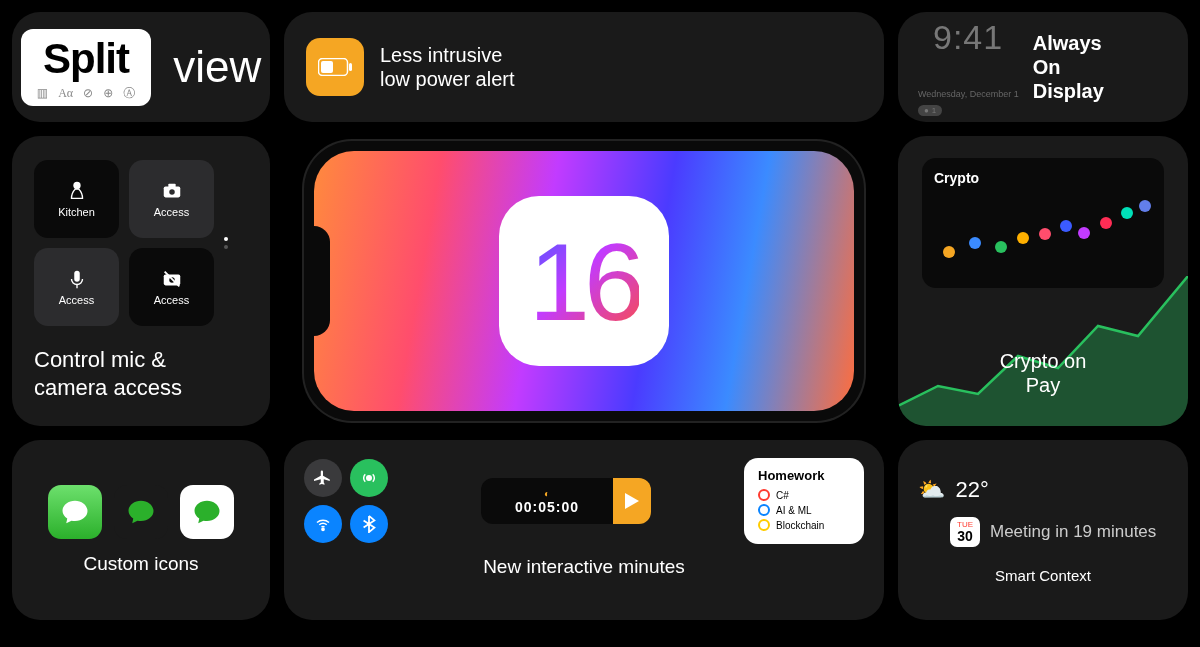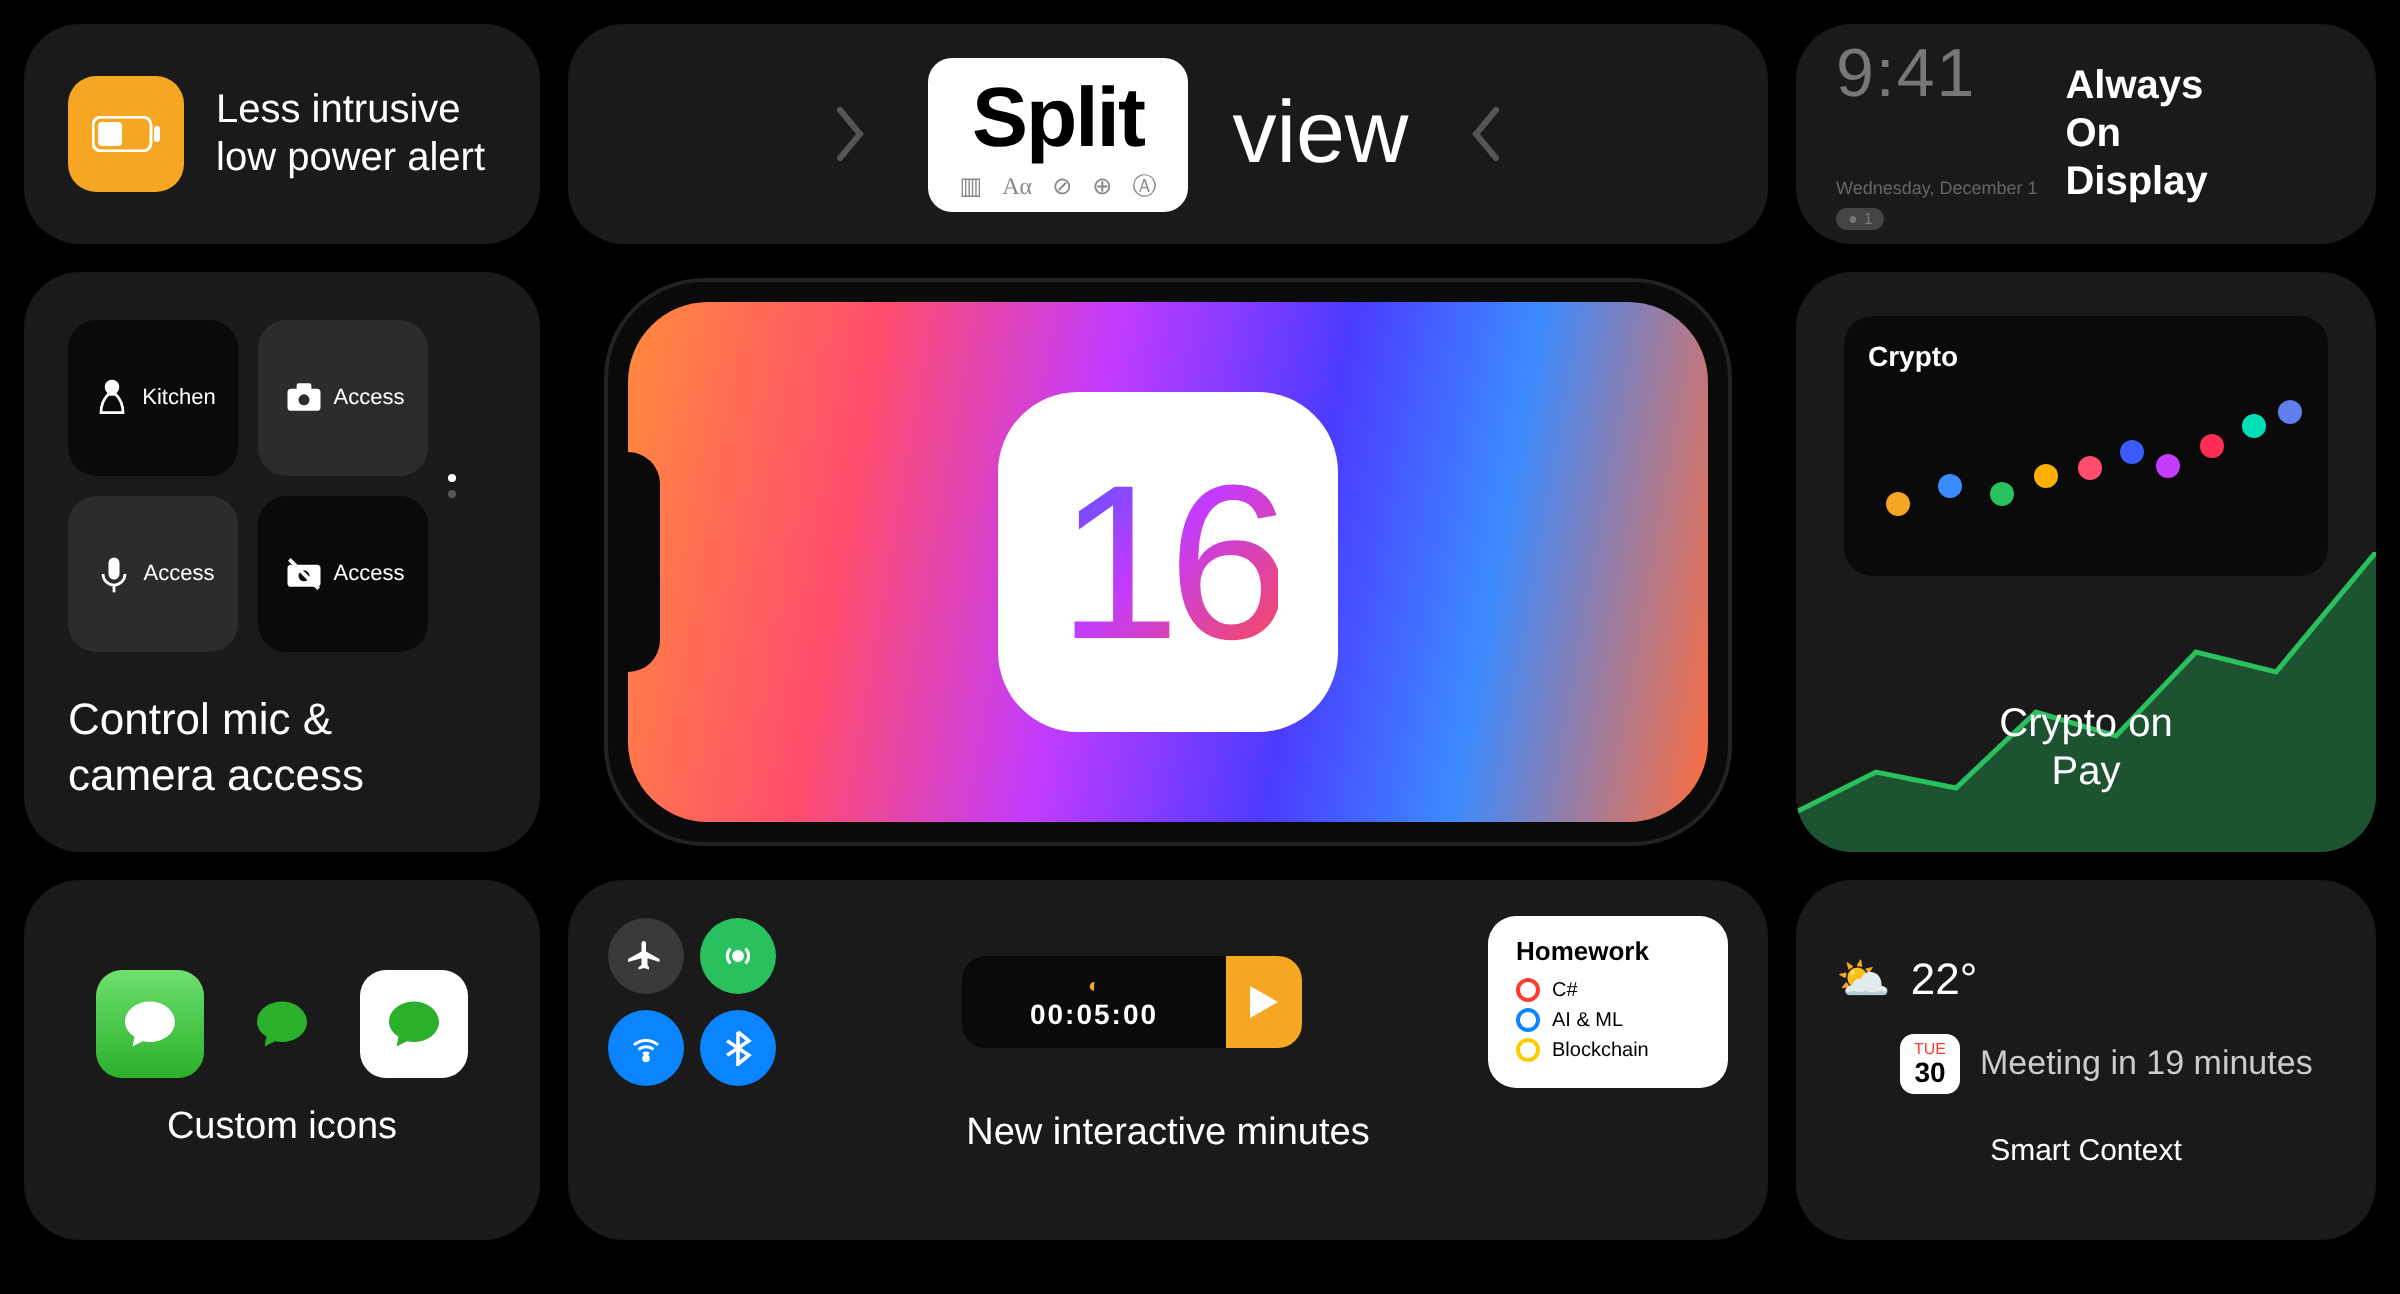--- a/index.html
+++ b/index.html
@@ -37,29 +37,29 @@
   .splitview { display:flex; align-items:center; justify-content:center; gap:24px; padding:0 10px; }
   .chev { width:30px; height:54px; display:flex; align-items:center; justify-content:center; color:#555; }
   .splitbox { background:#fff; border-radius:12px; padding:6px 16px 4px; color:#000; text-align:center; }
   .splitbox-title { font-size:42px; font-weight:800; letter-spacing:-1px; }
   .splitbox-tools { display:flex; gap:10px; justify-content:center; margin-top:2px; color:#888; font-size:12px; align-items:center;}
   .splitview-word { font-size:44px; font-weight:400; color:#fff; }
 
   
   .aod { display:flex; align-items:center; padding:0 20px; gap:14px; }
   .aod-clock { color:#777; }
-  .aod-time { font-size:34px; font-weight:300; letter-spacing:1px; }
+  .aod-time { font-size:34px; font-weight:300; letter-spacing:1px;margin-left:15px; }
   .aod-date { font-size:9px; color:#666;margin-top:32px; }
   .aod-pill { background:#444; border-radius:8px; font-size:8px; padding:1px 6px; display:inline-flex; align-items:center; gap:3px; margin-top:3px;}
   .aod-label { font-size:20px; font-weight:600; line-height:1.2; }
 
   
   .control { padding:24px 22px; display:flex; flex-direction:column; }
   .control-grid { display:grid; grid-template-columns:1fr 1fr; gap:10px; width:180px; margin-bottom:20px; position:relative;}
-  .tile { background:#2c2c2e; border-radius:14px; height:78px; display:flex; align-items:center; justify-content:center; gap:4px; font-size:11px; }
+  .tile { background:#2c2c2e; border-radius:14px; height:78px; display:flex; flex-direction:column; align-items:center; justify-content:center; gap:4px; font-size:11px; }
   .tile.dark { background:#0a0a0a; }
   .tile svg { width:22px; height:22px; }
   .dots { position:absolute; right:-14px; top:50%; transform:translateY(-50%); display:flex; flex-direction:column; gap:4px;}
   .dots span{width:4px;height:4px;border-radius:50%;background:#555;}
   .dots span.active{background:#fff;}
   .control-label { font-size:22px; line-height:1.25; }
 
   
   .hero { background:transparent; display:flex; align-items:center; justify-content:center; }
   .phone {
@@ -118,32 +118,20 @@
   .calicon .d{font-size:14px;font-weight:700;}
   .smart-label{text-align:center;font-size:15px;margin-top:6px;}
 
   svg { display:block; }
 </style>
 </head>
 <body>
 
 <div class="grid">
 
-  <div class="card lowpower">
-    <div class="battery-icon">
-      <svg width="34" height="18" viewBox="0 0 34 18">
-          <rect x="0.5" y="0.5" width="29" height="17" rx="4" fill="none" stroke="#fff" stroke-width="1.5"></rect>
-          <rect x="3" y="3" width="12" height="12" rx="2" fill="#fff"></rect>
-          <rect x="31" y="5" width="3" height="8" rx="1.5" fill="#fff"></rect>
-        </svg>
-    </div>
-    <div class="lowpower-text" style="white-space:pre-line">Less intrusive
-low power alert</div>
-  </div>
-
   <div class="card splitview">
     <div class="chev">
       <svg width="18" height="32" viewBox="0 0 18 32">
           <path d="M4 4 L14 16 L4 28" stroke="#555" stroke-width="3" fill="none" stroke-linecap="round"></path>
         </svg>
     </div>
     <div style="display:flex;align-items:center;gap:22px;">
       <div class="splitbox">
         <div class="splitbox-title">Split</div>
         <div class="splitbox-tools">
@@ -154,20 +142,32 @@
             <span>Ⓐ</span>
         </div>
       </div>
       <div class="splitview-word">view</div>
     </div>
     <div class="chev">
       <svg width="18" height="32" viewBox="0 0 18 32">
           <path d="M14 4 L4 16 L14 28" stroke="#555" stroke-width="3" fill="none" stroke-linecap="round"></path>
         </svg>
     </div>
+  </div>
+
+  <div class="card lowpower">
+    <div class="battery-icon">
+      <svg width="34" height="18" viewBox="0 0 34 18">
+          <rect x="0.5" y="0.5" width="29" height="17" rx="4" fill="none" stroke="#fff" stroke-width="1.5"></rect>
+          <rect x="3" y="3" width="12" height="12" rx="2" fill="#fff"></rect>
+          <rect x="31" y="5" width="3" height="8" rx="1.5" fill="#fff"></rect>
+        </svg>
+    </div>
+    <div class="lowpower-text" style="white-space:pre-line">Less intrusive
+low power alert</div>
   </div>
 
   <div class="card aod">
     <div class="aod-clock">
       <div class="aod-time">9:41</div>
       <div class="aod-date">Wednesday, December 1</div>
       <div class="aod-pill">● <span>1</span></div>
     </div>
     <div class="aod-label" style="white-space:pre-line">Always
 On

